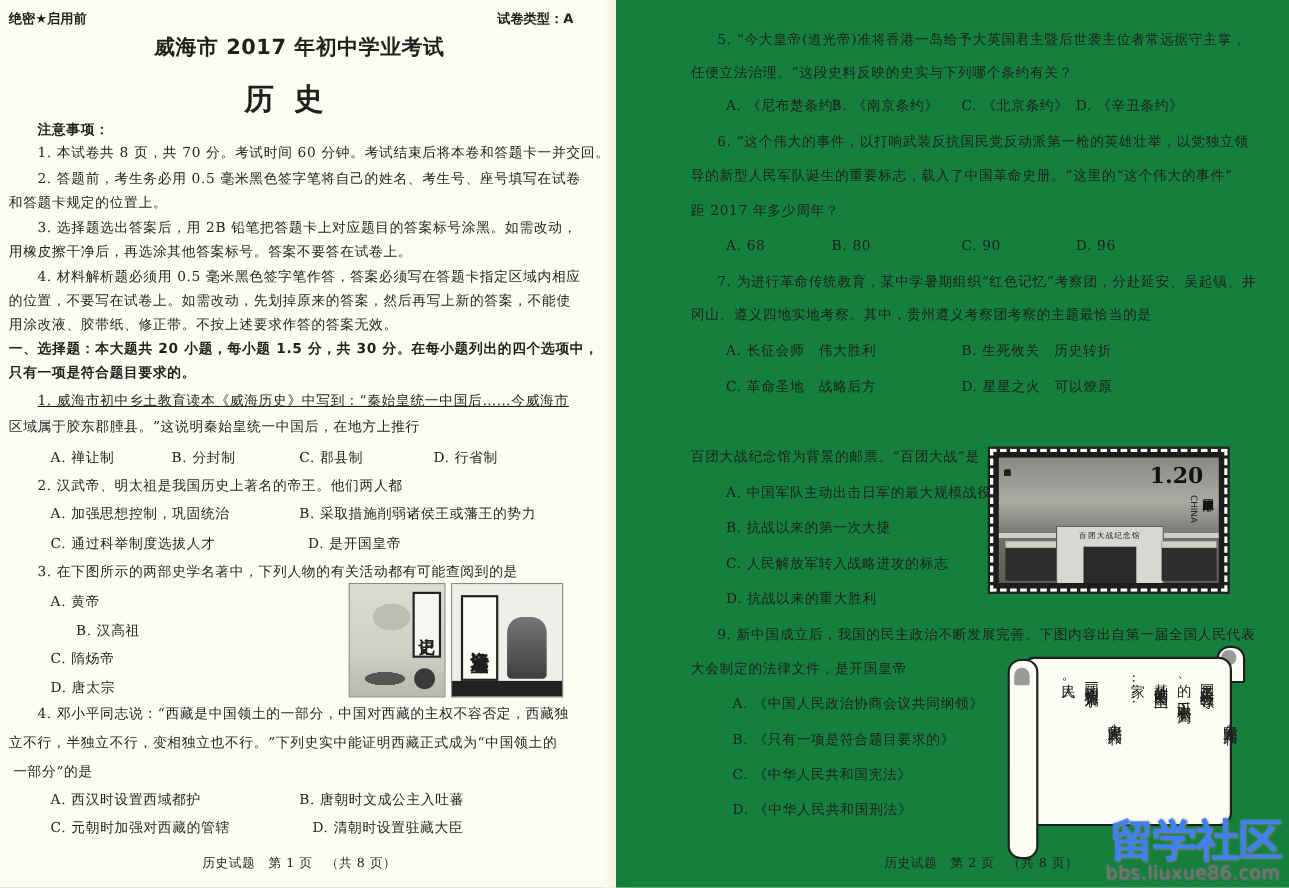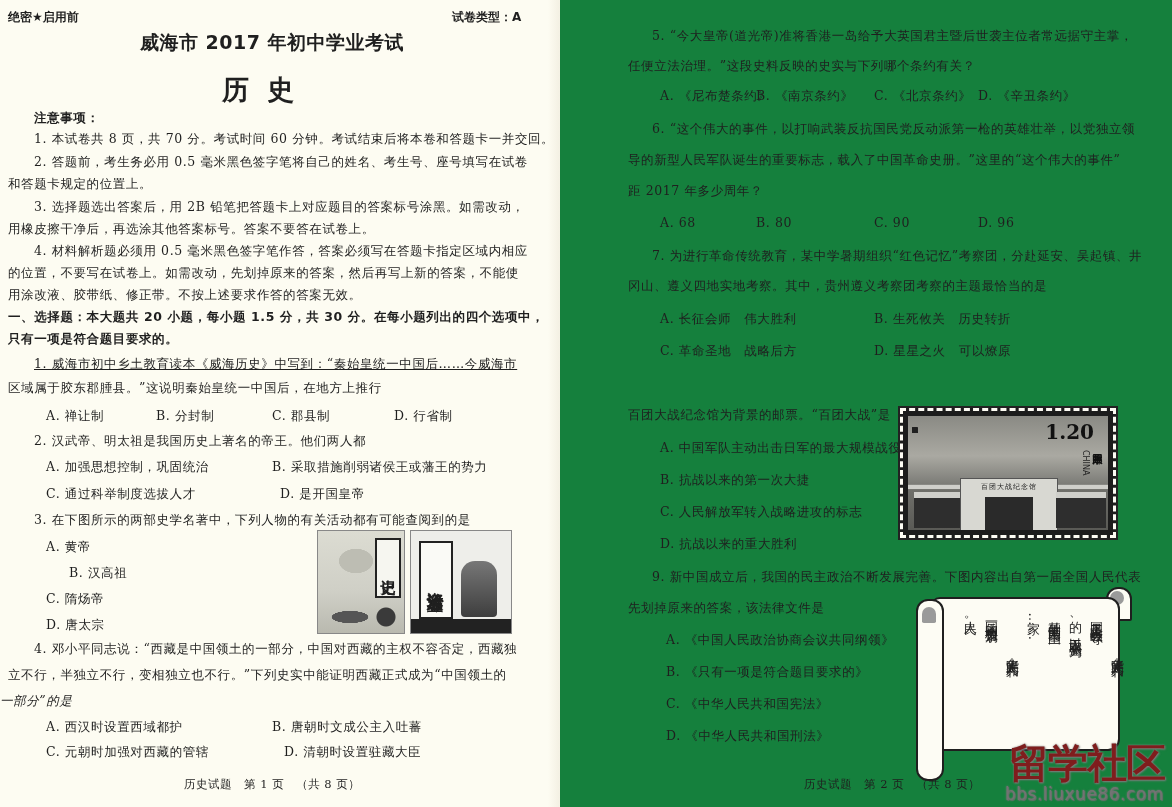--- a/index.html
+++ b/index.html
@@ -80,21 +80,21 @@
     border:2px solid #1f1f1f; border-radius:12px 12px 2px 2px; background:#fdfcf4; }
   #scroll .roll-right-cap { position:absolute; left:194px; top:6px; width:14px; height:14px;
     background:#9a9a9a; border-radius:8px; }
   #scroll .cols { position:absolute; left:46px; top:26px; height:130px; display:flex;
     flex-direction:row-reverse; gap:4px; }
   #scroll .col { writing-mode:vertical-rl; font-size:13px; line-height:17px; letter-spacing:1.5px; font-family:"DejaVu Serif",serif; }
 
   
   #watermark { position:absolute; left:1005px; top:738px; width:165px; height:69px; }
   #watermark .big { position:absolute; left:4px; top:-2px; font-size:40px; font-weight:bold;
-    color:#7f1d1d; letter-spacing:-1px; text-shadow:0 0 2px #8a8a8a,1px 1px 2px #777;
+    color:#3b82f6; letter-spacing:-1px; text-shadow:0 0 2px #8a8a8a,1px 1px 2px #777;
     font-family:"DejaVu Sans",sans-serif; }
   #watermark .url { position:absolute; left:0; top:46px; font-size:17px; color:#737373;
     text-shadow:0 0 2px #7a7a7a,1px 1px 1px #6a6a6a; font-family:"DejaVu Sans",sans-serif; letter-spacing:0.5px; }
 </style>
 </head>
 <body>
 
 <div class="page" id="page-left">
   <div class="abs hdr-left sans">绝密★启用前</div>
   <div class="abs hdr-right sans">试卷类型：A</div>
@@ -137,21 +137,21 @@
     <div class="chariot"></div>
   </div>
   <div class="book" id="book-zizhi">
     <div class="cartouche">资治通鉴</div>
     <div class="figure"></div>
     <div class="base"></div>
   </div>
 
   <div class="abs t" style="left:34px;top:641px;">4. 邓小平同志说：“西藏是中国领土的一部分，中国对西藏的主权不容否定，西藏独</div>
   <div class="abs t" style="left:8px;top:667px;">立不行，半独立不行，变相独立也不行。”下列史实中能证明西藏正式成为“中国领土的</div>
-  <div class="abs t" style="left:0;top:693px;font-style:italic;">一部分”的是</div>
+  <div class="abs t" style="left:12px;top:693px;">一部分”的是</div>
   <div class="abs t" style="left:46px;top:719px;">A. 西汉时设置西域都护</div>
   <div class="abs t" style="left:272px;top:719px;">B. 唐朝时文成公主入吐蕃</div>
   <div class="abs t" style="left:46px;top:744px;">C. 元朝时加强对西藏的管辖</div>
   <div class="abs t" style="left:272px;top:744px;margin-left:12px;">D. 清朝时设置驻藏大臣</div>
 
   <div class="abs footer" style="left:184px;top:777px;">历史试题　第 1 页　（共 8 页）</div>
 </div>
 
 <div class="gutter"></div>
 
@@ -179,21 +179,21 @@
   <div class="abs t" style="left:100px;top:343px;">C. 革命圣地　战略后方</div>
   <div class="abs t" style="left:314px;top:343px;">D. 星星之火　可以燎原</div>
 
   <div class="abs t" style="left:68px;top:407px;">百团大战纪念馆为背景的邮票。“百团大战”是</div>
   <div class="abs t" style="left:100px;top:440px;">A. 中国军队主动出击日军的最大规模战役</div>
   <div class="abs t" style="left:100px;top:472px;">B. 抗战以来的第一次大捷</div>
   <div class="abs t" style="left:100px;top:504px;">C. 人民解放军转入战略进攻的标志</div>
   <div class="abs t" style="left:100px;top:536px;">D. 抗战以来的重大胜利</div>
 
   <div class="abs t" style="left:92px;top:569px;">9. 新中国成立后，我国的民主政治不断发展完善。下图内容出自第一届全国人民代表</div>
-  <div class="abs t" style="left:68px;top:600px;">先划掉原来的答案，该法律文件是</div>
+  <div class="abs t" style="left:68px;top:600px;">大会制定的法律文件，是开国皇帝</div>
   <div class="abs t" style="left:106px;top:632px;">A. 《中国人民政治协商会议共同纲领》</div>
   <div class="abs t" style="left:106px;top:664px;">B. 《只有一项是符合题目要求的》</div>
   <div class="abs t" style="left:106px;top:696px;">C. 《中华人民共和国宪法》</div>
   <div class="abs t" style="left:106px;top:728px;">D. 《中华人民共和国刑法》</div>
 
   <div class="abs footer" style="left:244px;top:777px;">历史试题　第 2 页　（共 8 页）</div>
 </div>
 
 <div id="stamp">
   <div class="scene">

